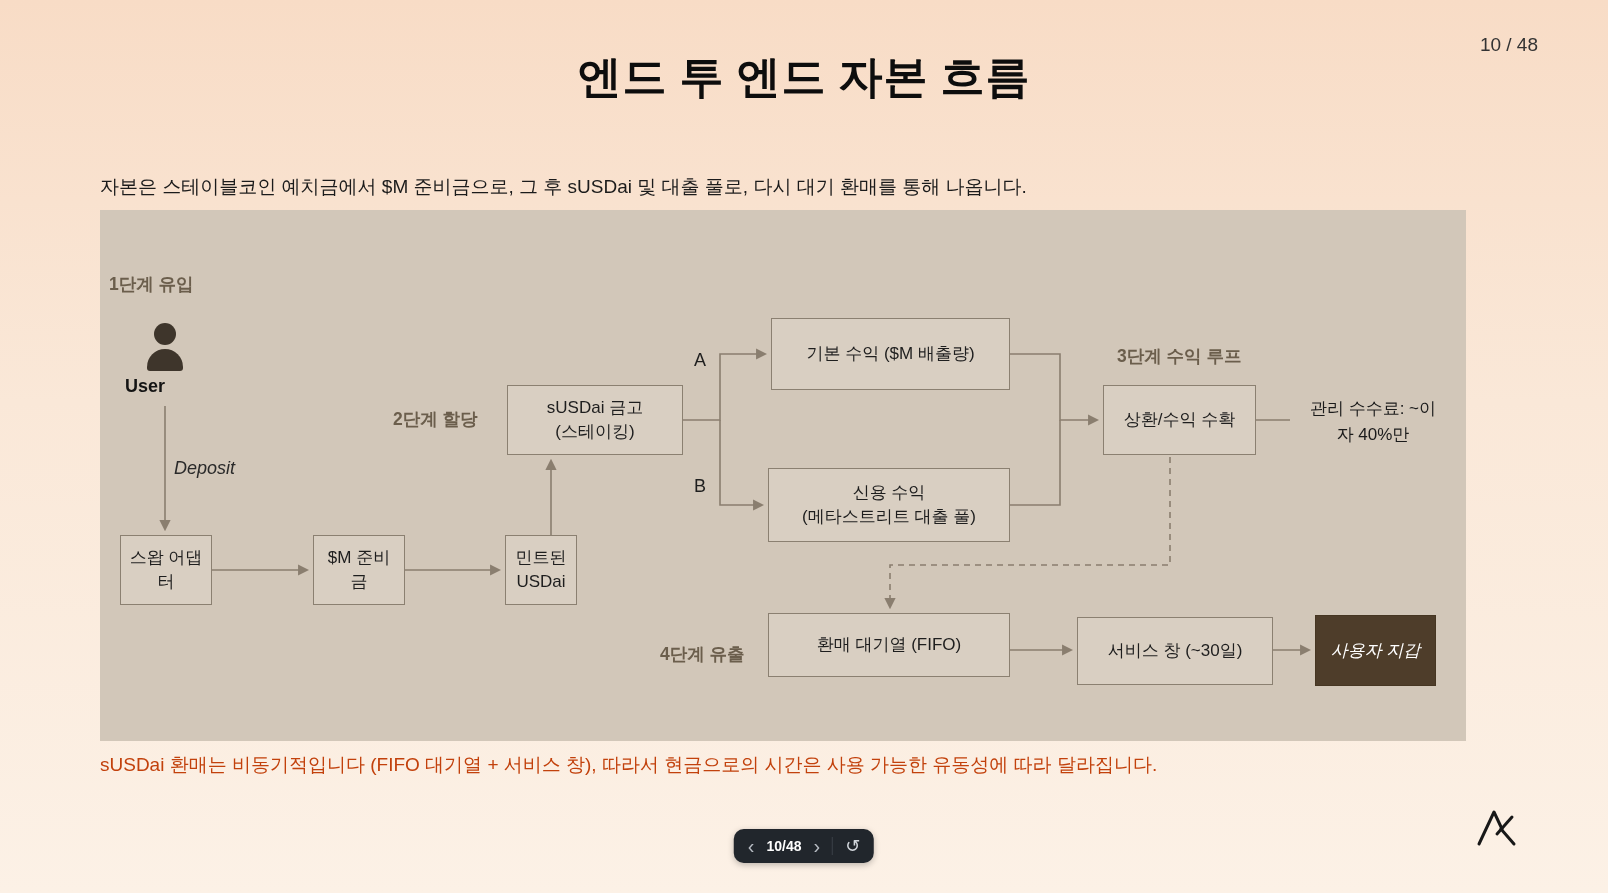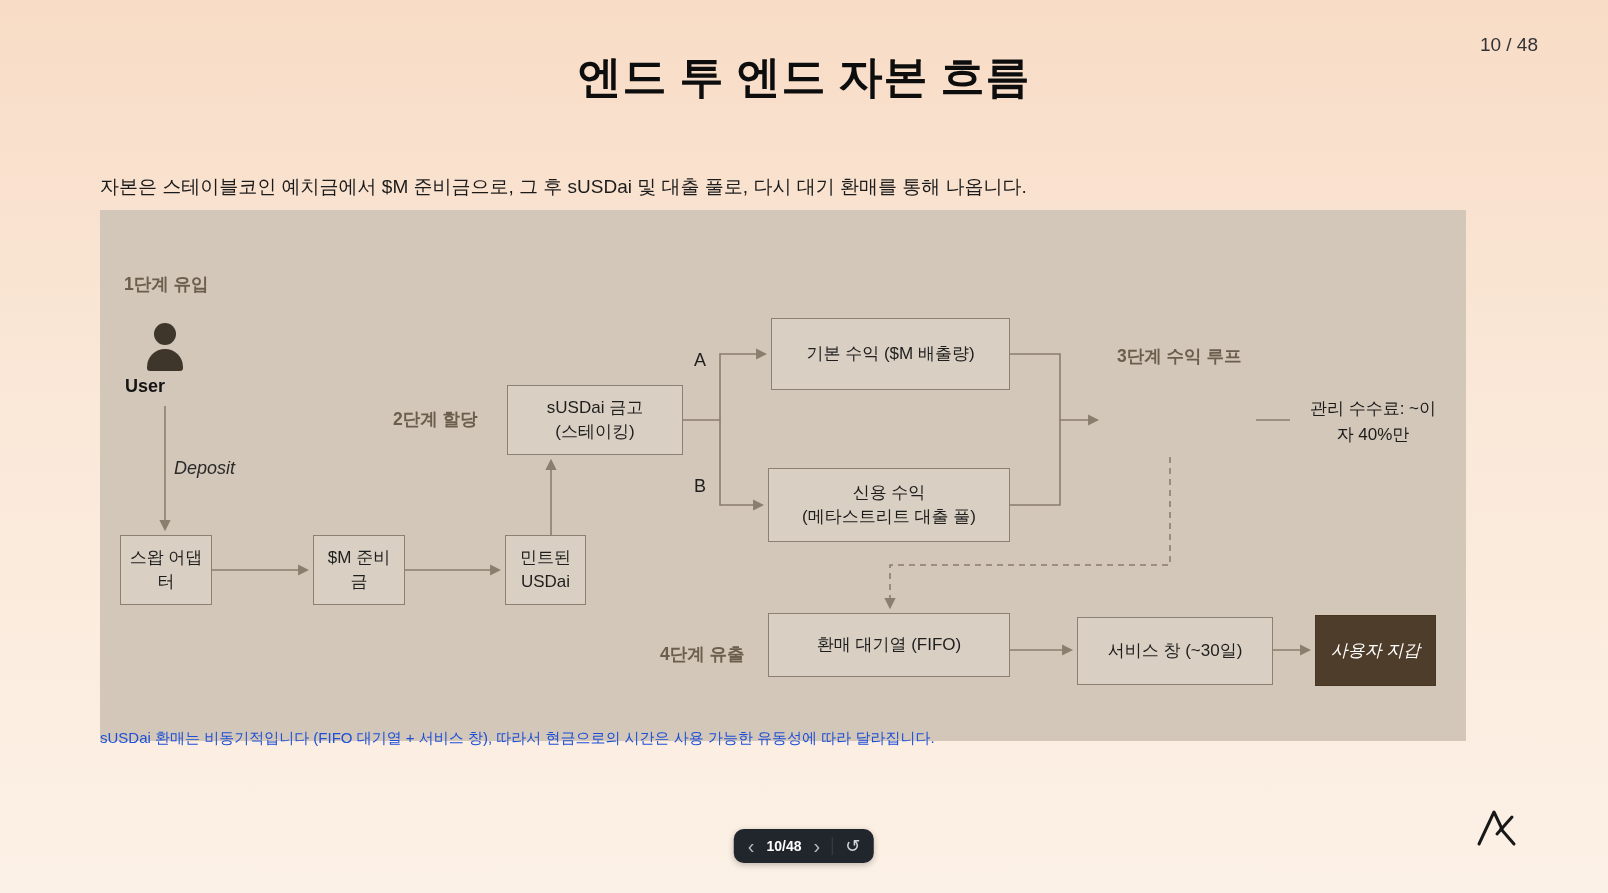--- a/index.html
+++ b/index.html
@@ -6,21 +6,21 @@
   body{
     width:1608px;height:893px;position:relative;overflow:hidden;
     font-family:"Liberation Sans","DejaVu Sans",sans-serif;
     background:linear-gradient(180deg,#f8dcc6 0%,#fae8d8 45%,#fcf1e6 100%);
     color:#1c1c1c;
   }
   .page-indicator{position:absolute;top:34px;right:70px;font-size:19px;color:#333;}
   .title{position:absolute;top:48px;left:0;width:100%;margin:0;text-align:center;
     font-size:44px;font-weight:800;letter-spacing:1px;color:#0d0d0d;font-family:Liberation Serif, serif;}
   .subtitle{position:absolute;top:174px;left:100px;margin:0;font-size:19px;color:#1b1b1b;}
-  .footnote{position:absolute;top:729px;left:100px;margin:0;font-size:15px;color:#1d4ed8;}
+  .footnote{position:absolute;top:752px;left:100px;margin:0;font-size:19px;color:#c2410c;}
 
   .panel{position:absolute;left:100px;top:210px;width:1366px;height:531px;background:#d2c7b9;}
   .connectors{position:absolute;inset:0;width:100%;height:100%;}
 
   .stage-label{position:absolute;font-size:17.5px;font-weight:700;color:#6b5e4c;}
   .node{position:absolute;box-sizing:border-box;display:flex;align-items:center;justify-content:center;
     text-align:center;background:#d9cfc2;border:1px solid #8b8071;color:#1e1e1e;
     font-size:17px;line-height:1.4;white-space:pre-line;padding:4px 8px;}
   .node.dark{background:#4e3d2a;color:#ffffff;border-color:#463622;font-style:italic;}
 
@@ -72,43 +72,44 @@
         <path d="M620,210 L620,295 L662,295" marker-end="url(#arrow)"></path>
         <path d="M910,295 L960,295 L960,210"></path>
         <path d="M910,144 L960,144 L960,210 L997,210" marker-end="url(#arrow)"></path>
         <path d="M1156,210 L1190,210"></path>
         <path d="M910,440 L971,440" marker-end="url(#arrow)"></path>
         <path d="M1173,440 L1209,440" marker-end="url(#arrow)"></path>
         <path d="M1070,247 L1070,355 L790,355 L790,397" stroke-dasharray="6 5" marker-end="url(#arrow)"></path>
       </g>
     </svg>
 
-    <div class="stage-label" style="left:24px;top:62px;">1단계 유입</div>
+    <div class="stage-label" style="left:9px;top:62px;">1단계 유입</div>
     <div class="stage-label" style="left:293px;top:197px;">2단계 할당</div>
     <div class="stage-label" style="left:1017px;top:134px;">3단계 수익 루프</div>
     <div class="stage-label" style="left:560px;top:432px;">4단계 유출</div>
 
     <div class="user-icon">
       <div class="head"></div>
       <div class="torso"></div>
     </div>
     <div class="user-label">User</div>
     <div class="deposit-label">Deposit</div>
 
     <div class="branch-label" style="left:594px;top:140px;">A</div>
     <div class="branch-label" style="left:594px;top:266px;">B</div>
 
     <div class="node" style="left:20px;top:325px;width:92px;height:70px;">스왑 어댑터</div>
     <div class="node" style="left:213px;top:325px;width:92px;height:70px;">$M 준비금</div>
-    <div class="node" style="left:405px;top:325px;width:81px;height:70px;">민트된 USDai</div>
+    <div class="node" style="left:405px;top:325px;width:72px;height:70px;">민트된 USDai</div>
     <div class="node" style="left:407px;top:175px;width:176px;height:70px;">sUSDai 금고
 (스테이킹)</div>
     <div class="node" style="left:671px;top:108px;width:239px;height:72px;">기본 수익 ($M 배출량)</div>
     <div class="node" style="left:668px;top:258px;width:242px;height:74px;">신용 수익
 (메타스트리트 대출 풀)</div>
+    <div class="node" style="left:1003px;top:175px;width:153px;height:70px;">상환/수익 수확</div>
     <div class="node" style="left:668px;top:403px;width:242px;height:64px;">환매 대기열 (FIFO)</div>
     <div class="node" style="left:977px;top:407px;width:196px;height:68px;">서비스 창 (~30일)</div>
     <div class="node dark" style="left:1215px;top:405px;width:121px;height:71px;">사용자 지갑</div>
 
     <div class="mgmt-fee">관리 수수료: ~이
 자 40%만</div>
   </div>
 
   <p class="footnote">sUSDai 환매는 비동기적입니다 (FIFO 대기열 + 서비스 창), 따라서 현금으로의 시간은 사용 가능한 유동성에 따라 달라집니다.</p>
 

